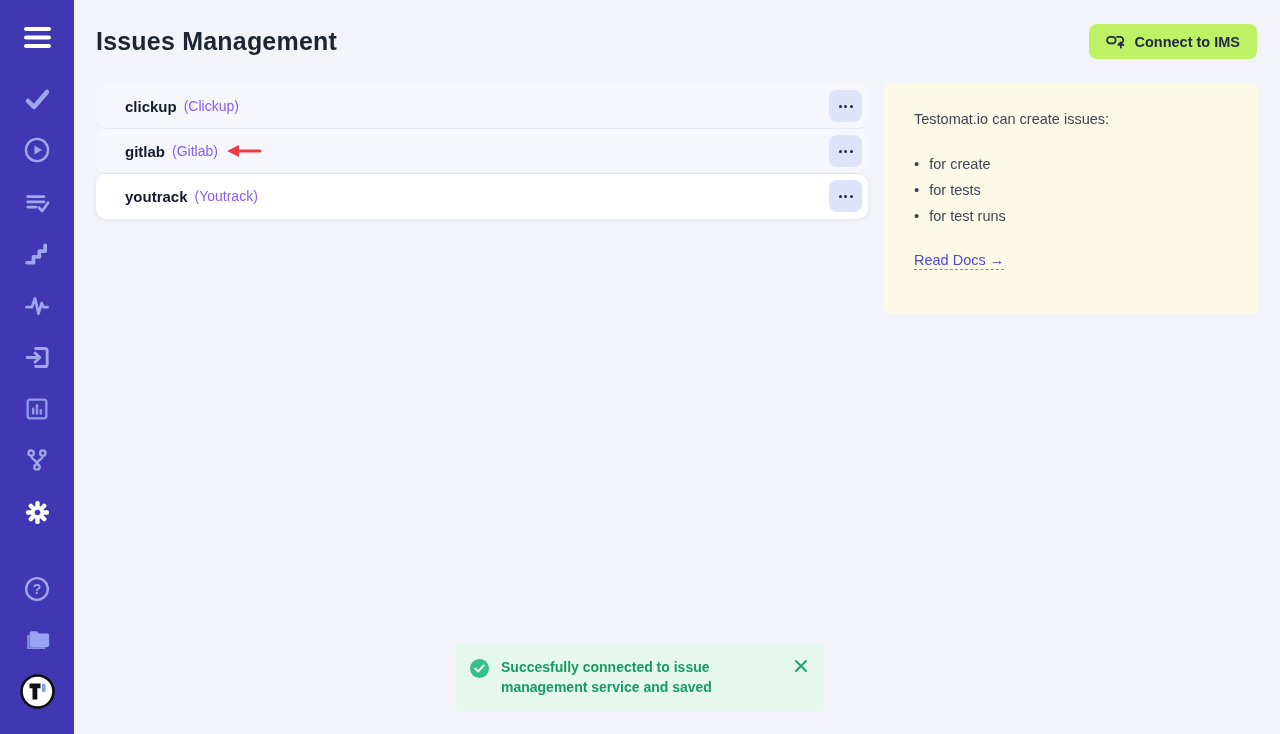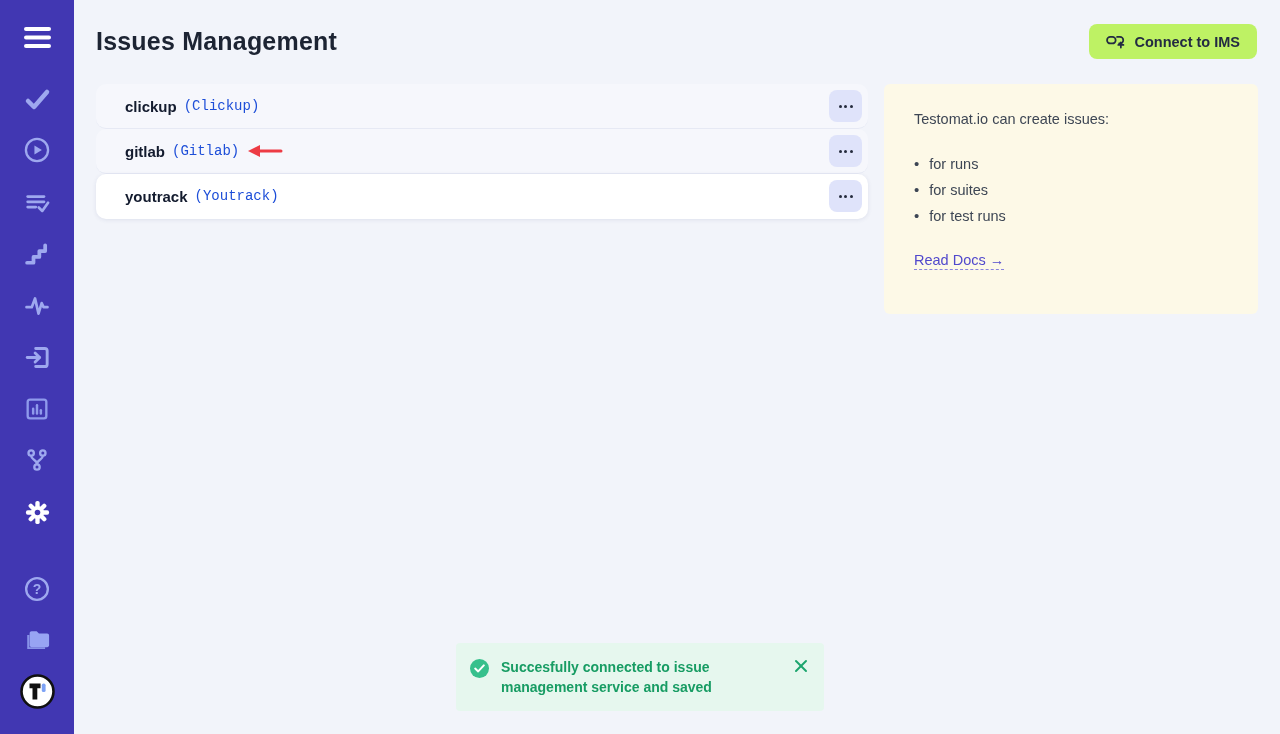--- a/index.html
+++ b/index.html
@@ -49,21 +49,21 @@
     background:#f6f7fc; border-bottom:1px solid #e6e9f4;
     cursor:pointer;
     text-align:center;
   }
   .ims-row.highlight {
     background:#ffffff; border-bottom:1px solid transparent;
     box-shadow:0 1px 4px rgba(45,60,120,.10);
     position:relative; z-index:2;
   }
   .ims-name { font-size:15px; font-weight:700; color:#131b2e; }
-  .ims-type { font-size:14px; color:#1d4ed8; margin-left:7px;font-family:Liberation Mono, monospace; }
+  .ims-type { font-size:14px; color:#8b5cf6; margin-left:7px; }
   .arrow-annotation { margin-left:8px; display:flex; align-items:center; }
   .ellipsis-btn {
     margin-left:auto; width:33px; height:32px;
     background:#dfe3fa; border:none; border-radius:8px;
     display:flex; align-items:center; justify-content:center; gap:2.5px;
     cursor:pointer;
   }
   .ellipsis-btn .dot { width:3px; height:3px; border-radius:50%; background:#252b3d; }
   
   .info-box {
@@ -286,25 +286,25 @@
             <span class="dot"></span>
         </button>
       </div>
     </section>
 
     <aside class="info-box">
       <div class="info-title">Testomat.io can create issues:</div>
       <ul class="info-list">
         <li>
             <span class="bullet">•</span>
-            <span>for runs</span>
+            <span>for create</span>
           </li>
         <li>
             <span class="bullet">•</span>
-            <span>for suites</span>
+            <span>for tests</span>
           </li>
         <li>
             <span class="bullet">•</span>
             <span>for test runs</span>
           </li>
       </ul>
       <a class="read-docs">Read Docs →</a>
     </aside>
   </div>
 </main>

